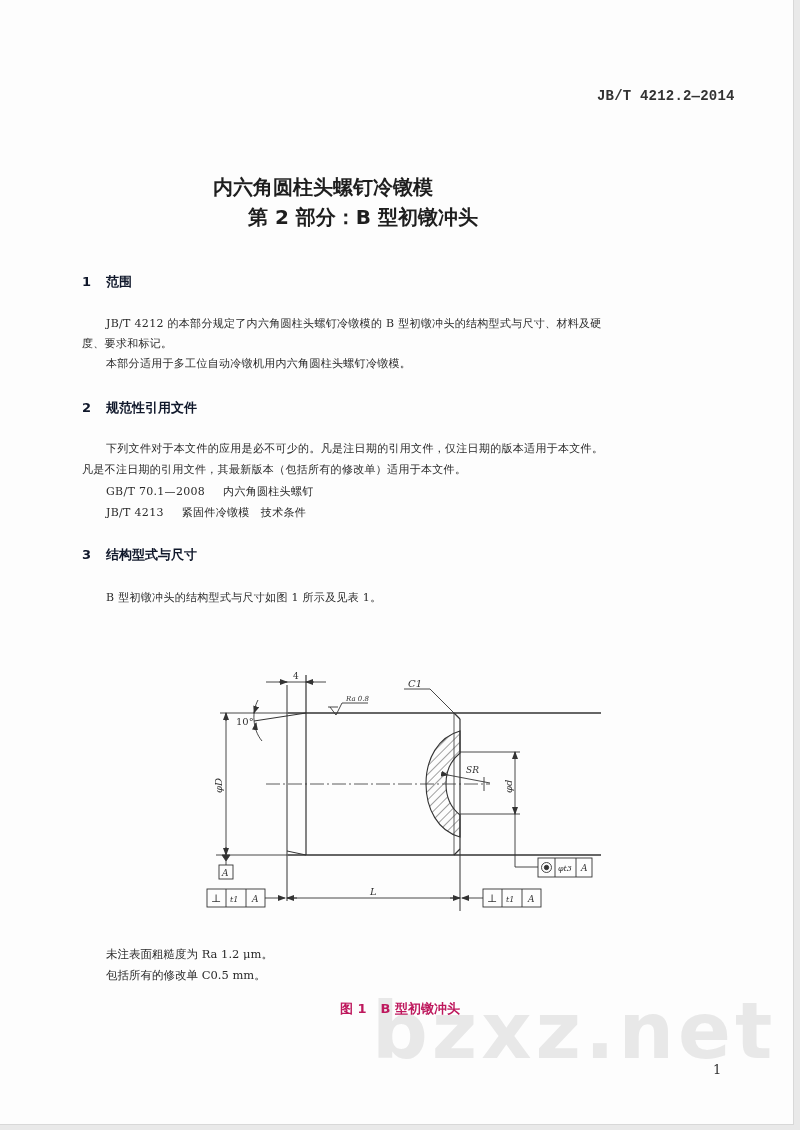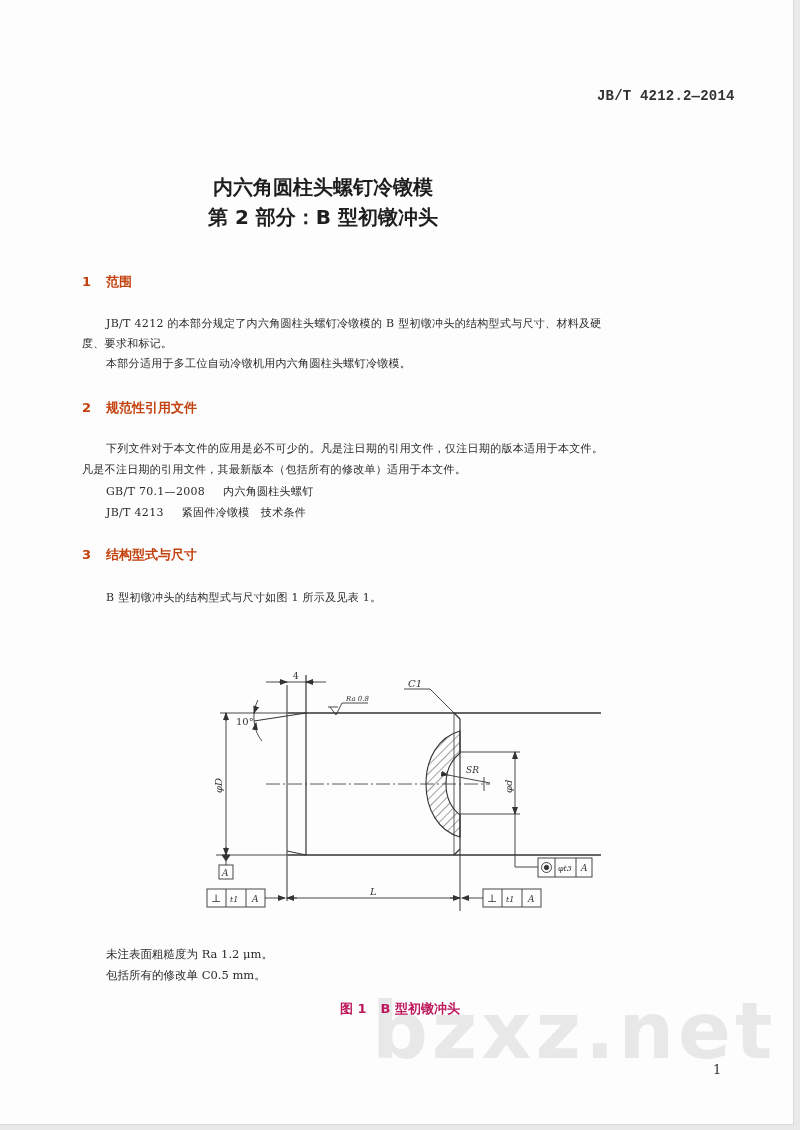--- a/index.html
+++ b/index.html
@@ -17,23 +17,23 @@
   .abs { position: absolute; white-space: nowrap; }
   .std-code {
     left: 597px; top: 88px; font-family: Liberation Mono, monospace;
     font-weight: bold; font-size: 14px; color: #333; letter-spacing: 0.2px;
   }
   .title {
     left: 0; width: 646px; text-align: center;
     font-family: "DejaVu Sans", sans-serif; font-weight: bold; font-size: 20px; color: #1e1e1e;
   }
   .title.l1 { top: 174px; }
-  .title.l2 { top: 204px; }
+  .title.l2 { top: 204px; padding-left: 40px; }
   .h {
-    font-family: "DejaVu Sans", sans-serif; font-size: 13px; font-weight: bold; color: #c2410c;
+    font-family: "DejaVu Sans", sans-serif; font-size: 13px; font-weight: bold; color: #0f172a;
   }
   .h .num { display: inline-block; width: 24px; }
   .p { font-size: 11px; color: #2a2a2a; letter-spacing: 0.3px; }
   .small { font-size: 11.5px; color: #2a2a2a; }
   .caption {
     left: 0; width: 800px; text-align: center; top: 1000px;
     font-family: "DejaVu Sans", sans-serif; font-weight: bold; font-size: 13px; color: #be185d;
   }
   .caption .gap { display: inline-block; width: 14px; }
   .pageno { left: 713px; top: 1062px; font-size: 13px; color: #333; }

